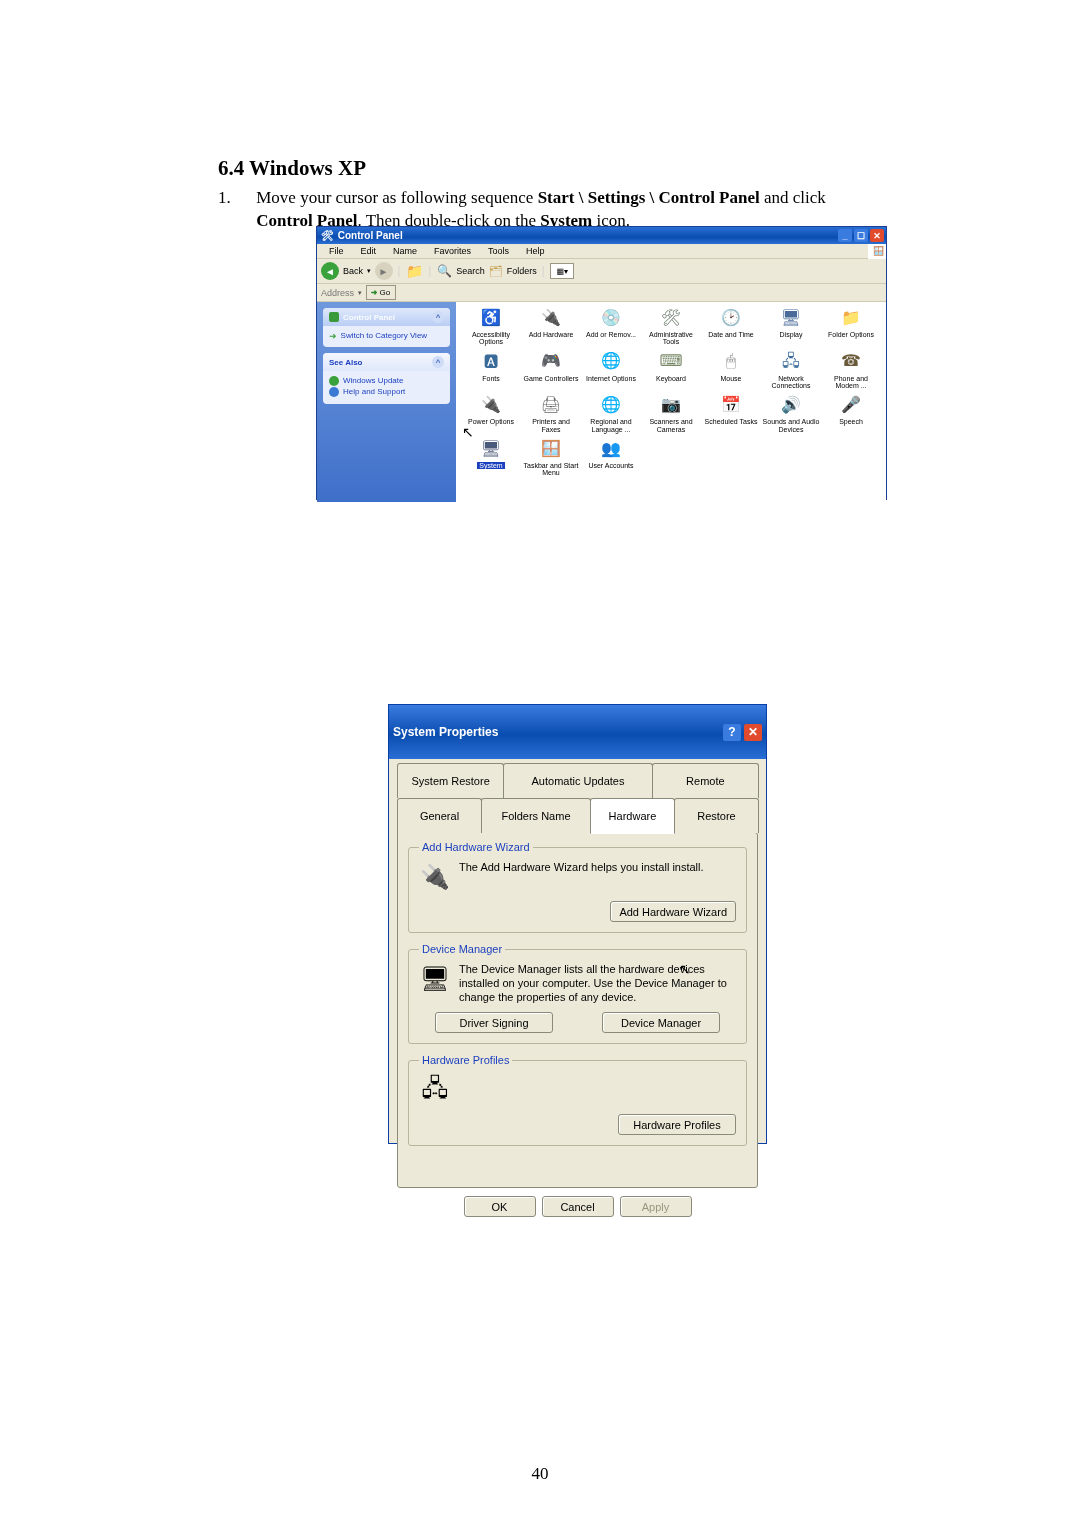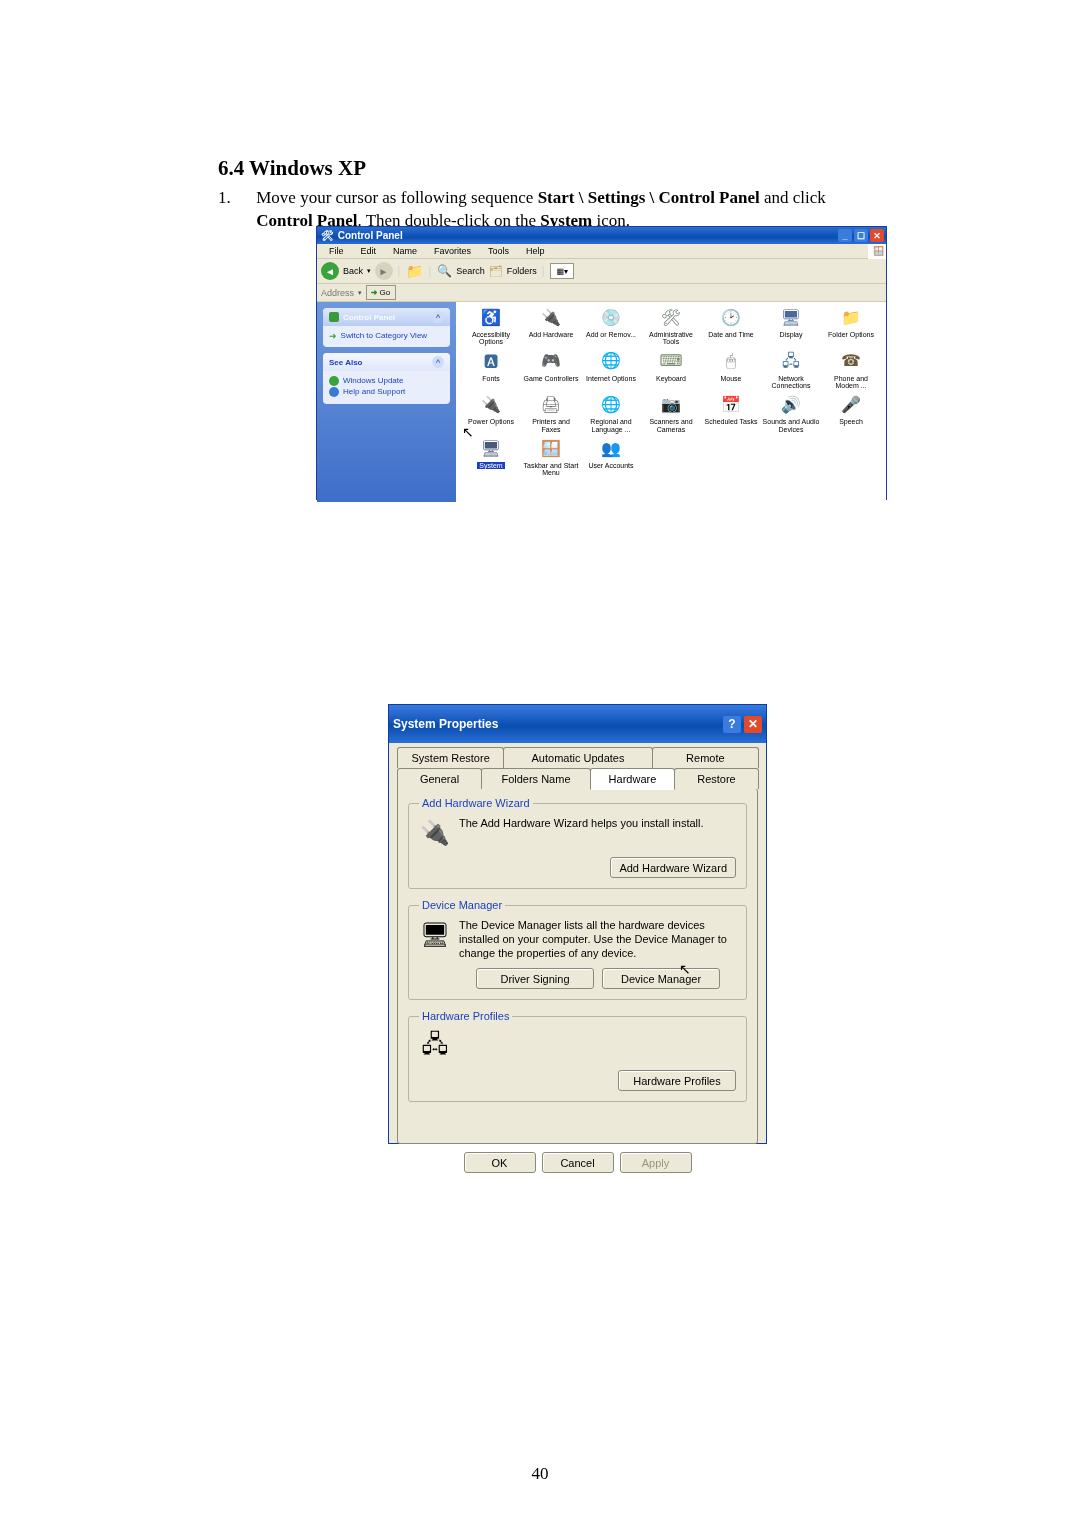--- a/index.html
+++ b/index.html
@@ -67,43 +67,43 @@
   
   .c-acc{color:#2a8a2a}.c-hw{color:#666}.c-addrem{color:#5a7aa8}.c-admin{color:#6a7a6a}.c-date{color:#5a7aa8}
   .c-disp{color:#4a6a9a}.c-folder{color:#c2a24a}.c-font{color:#3a6a9a}.c-game{color:#5a7a6a}.c-net{color:#3a6a9a}
   .c-kb{color:#7a8a6a}.c-mouse{color:#6a6a6a}.c-conn{color:#3a6a9a}.c-phone{color:#6a5a3a}.c-power{color:#3a6a9a}
   .c-print{color:#6a6a6a}.c-region{color:#3a6a9a}.c-scan{color:#6a6a6a}.c-sched{color:#6a6a9a}.c-sound{color:#6a6a6a}
   .c-speech{color:#3a6a3a}.c-system{color:#4a5a7a}.c-taskbar{color:#3a5a9a}.c-users{color:#b47a2a}
   .instr2{font-size:17px;line-height:1.35}
   .shot2{position:relative;margin:14px 0 0 44px;width:377px;height:438px;border:1px solid #0b3ea5;
          font-family:Tahoma,Arial,sans-serif;font-size:11px;background:#ece9d8}
   .s2-title{height:22px;background:linear-gradient(#3a7be0,#0a4db0 55%,#2a6fd5);color:#fff;display:flex;
-            align-items:center;padding:8px 4px;font-weight:bold;font-size:12px}
+            align-items:center;padding:16px 4px;font-weight:bold;font-size:12px}
   .s2-title .spacer{flex:1}
   .s2-help{width:18px;height:17px;background:#3a7be0;border-radius:2px;display:flex;align-items:center;justify-content:center;font-weight:bold;margin-right:3px}
   .s2-close{width:18px;height:17px;background:#e24a2d;border-radius:2px;display:flex;align-items:center;justify-content:center;font-weight:bold}
   .s2-body{padding:4px 8px 8px}
   .tabs{display:flex;flex-wrap:wrap;font-size:11px}
   .tabs .row{display:flex;width:100%}
-  .tab{border:1px solid #8a8a7a;border-bottom:none;background:#ece9d8;padding:4px 0;text-align:center;border-radius:3px 3px 0 0;margin-right:-1px}
+  .tab{border:1px solid #8a8a7a;border-bottom:none;background:#ece9d8;padding:11px 0;text-align:center;border-radius:3px 3px 0 0;margin-right:-1px}
   .tab.row1a{flex:1}
   .tab.row1b{flex:1.4}
   .tab.row1c{flex:1}
   .tab.row2a{flex:1}
   .tab.row2b{flex:1.3}
   .tab.row2c{flex:1;background:#fff;position:relative;z-index:2;border-bottom:1px solid #fff;margin-bottom:-1px}
   .tab.row2d{flex:1}
   .tabpanel{border:1px solid #8a8a7a;background:#ece9d8;padding:8px 10px 10px;margin-top:-1px;height:336px;border-radius:0 3px 3px 3px}
   fieldset{border:1px solid #b9b49d;border-radius:3px;margin:0 0 10px;padding:8px 10px 10px}
   legend{color:#1b3fbf;font-size:11px;padding:0 3px}
   .fs-row{display:flex;gap:8px;align-items:flex-start}
   .fs-ico{width:32px;height:32px;flex:0 0 32px;font-size:24px;display:flex;align-items:center;justify-content:center}
   .fs-text{flex:1;line-height:1.25}
   .btnrow{display:flex;justify-content:flex-end;gap:8px;margin-top:8px}
-  .btnrow.split{justify-content:flex-end;padding:0 16px}
+  .btnrow.split{justify-content:space-between;padding:0 16px}
   .btn{min-width:118px;height:21px;border:1px solid #8a8a7a;background:#ece9d8;border-radius:3px;font-size:11px;
        box-shadow:inset 1px 1px #fff;padding:0 8px}
   .btn:disabled{color:#9a967f}
   .dlgbtns{display:flex;justify-content:center;gap:6px;padding:0 8px 8px}
   .dlgbtns .btn{min-width:72px}
   .cursor{position:absolute;font-size:14px;pointer-events:none}
 </style>
 </head>
 <body>
 

